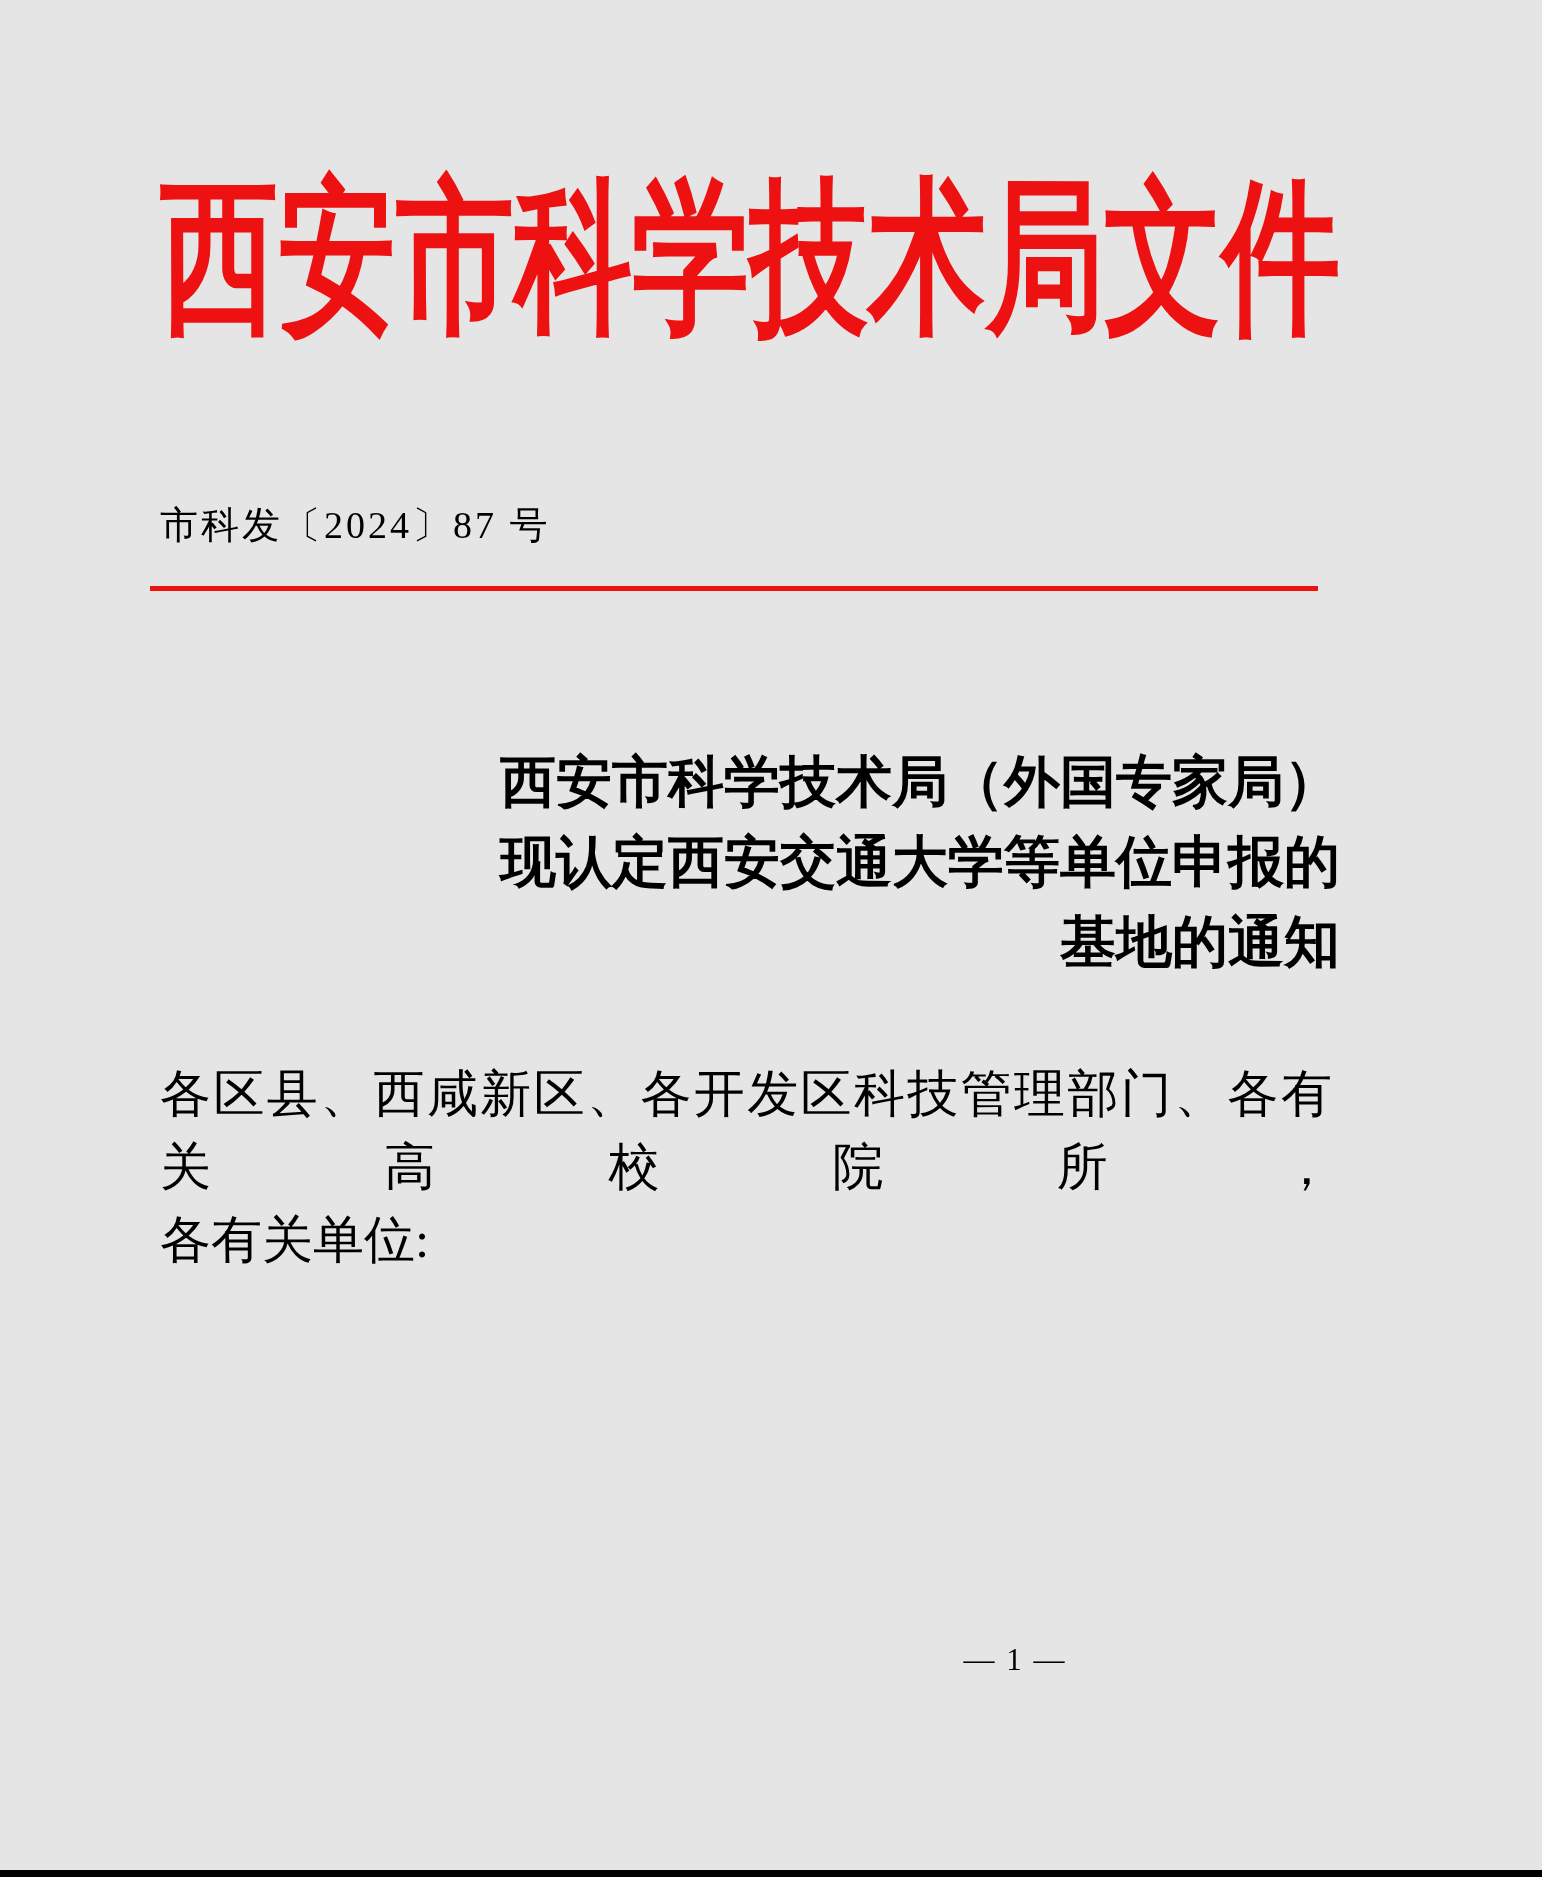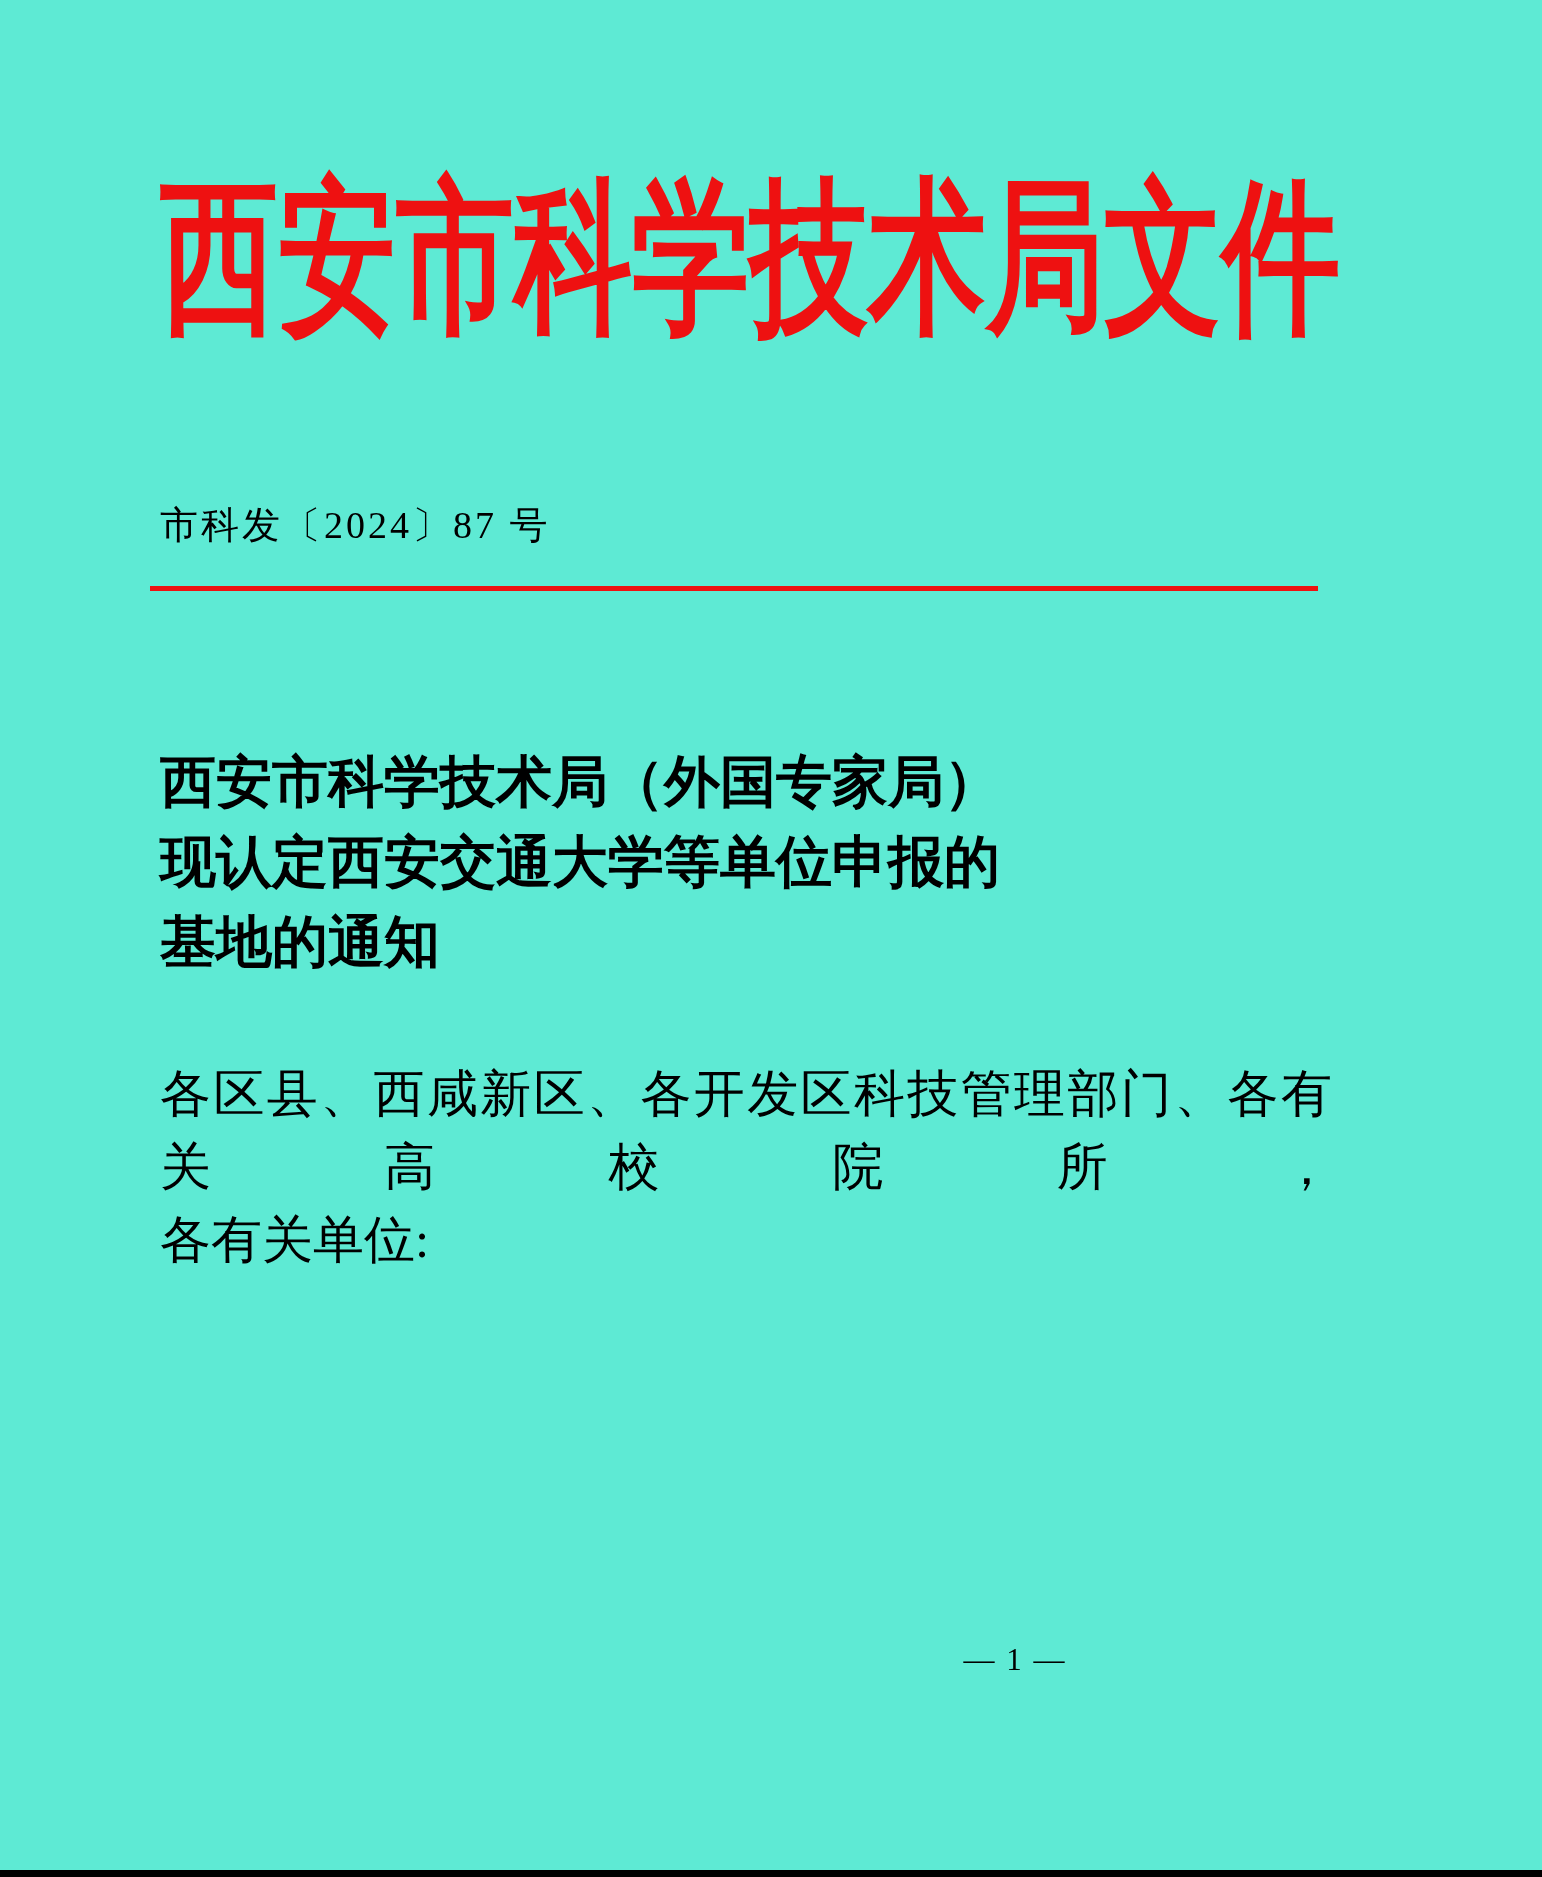--- a/index.html
+++ b/index.html
@@ -4,21 +4,21 @@
 <style>
   html, body {
     margin: 0;
     padding: 0;
     background: #ffffff;
   }
   .page {
     position: relative;
     width: 1542px;
     height: 1877px;
-    background: #5eead4;
+    background: #e5e5e5;
     overflow: hidden;
     font-family: "Liberation Serif", serif;
     color: #000000;
   }
   .header-banner {
     position: absolute;
     top: 176px;
     left: 160px;
     width: 1180px;
     text-align: center;
@@ -46,21 +46,21 @@
     left: 150px;
     width: 1168px;
     height: 5px;
     background: #ee1111;
   }
   .doc-title {
     position: absolute;
     top: 742px;
     left: 160px;
     width: 1180px;
-    text-align: left;
+    text-align: right;
     font-size: 56px;
     font-weight: bold;
     line-height: 80px;
   }
   .body-block {
     position: absolute;
     top: 1058px;
     left: 160px;
     width: 1172px;
     font-size: 51px;

